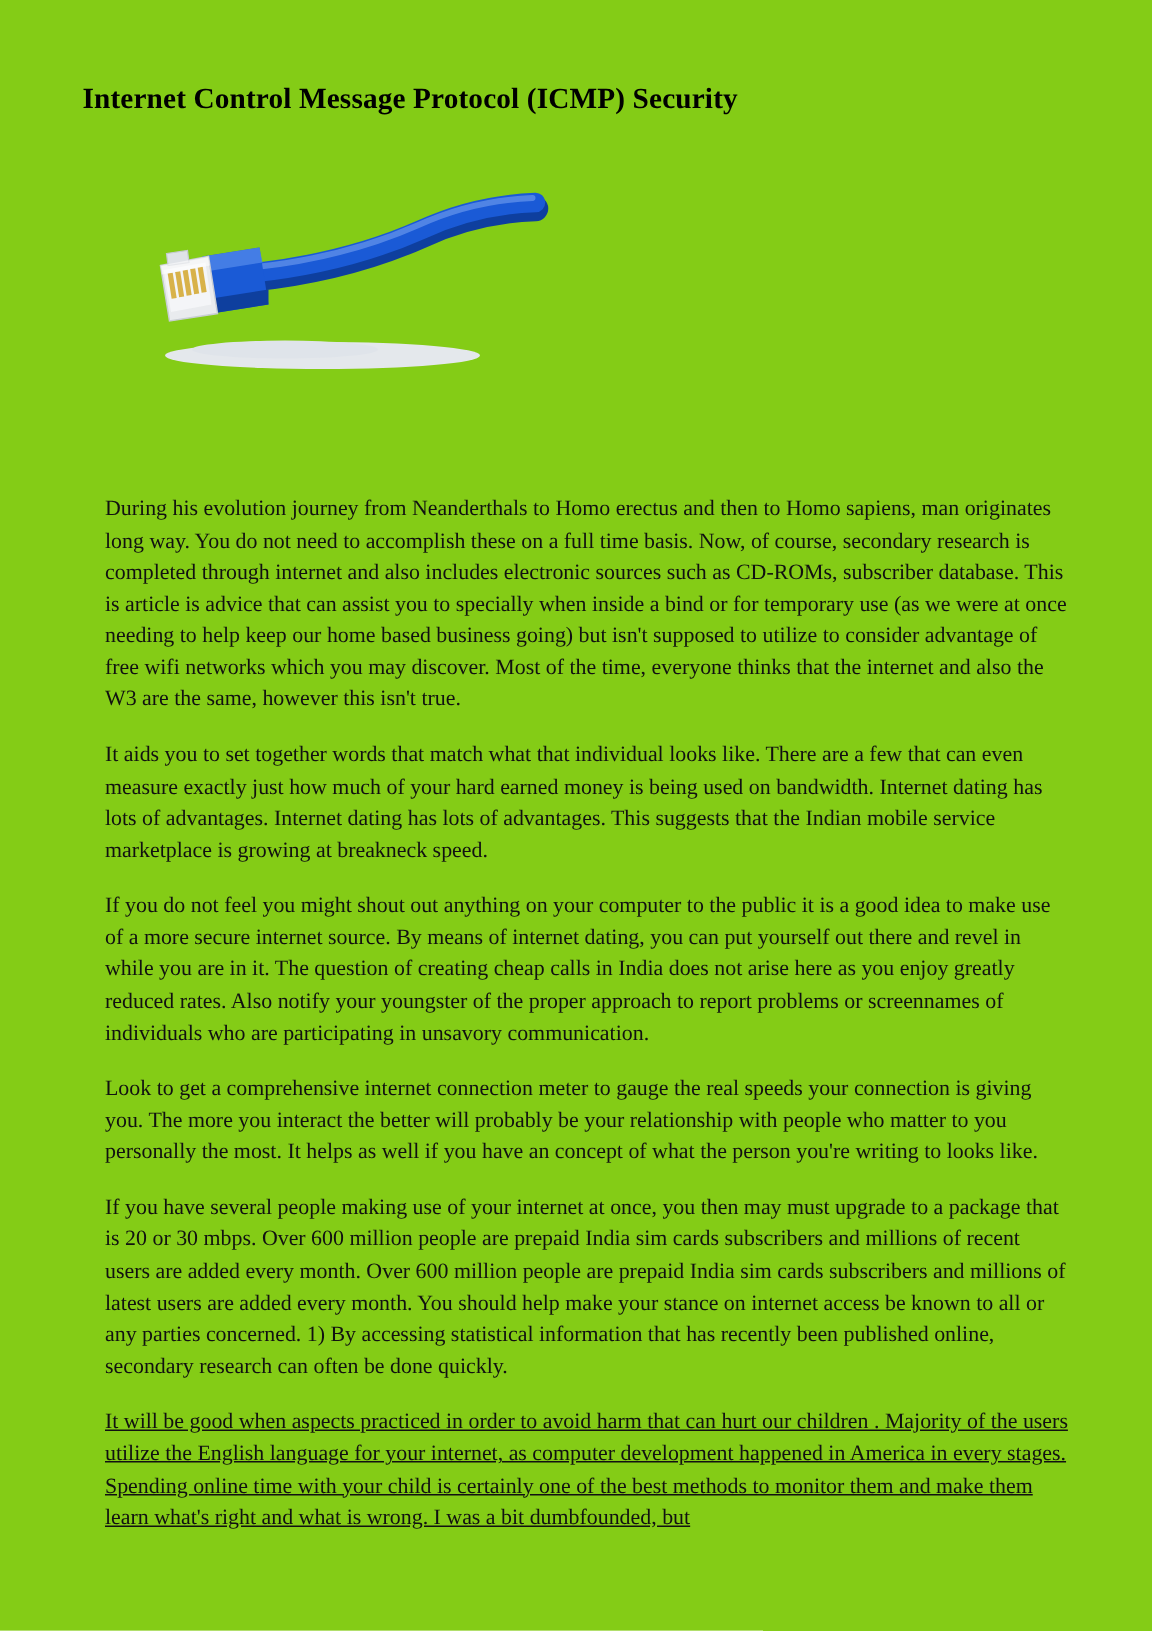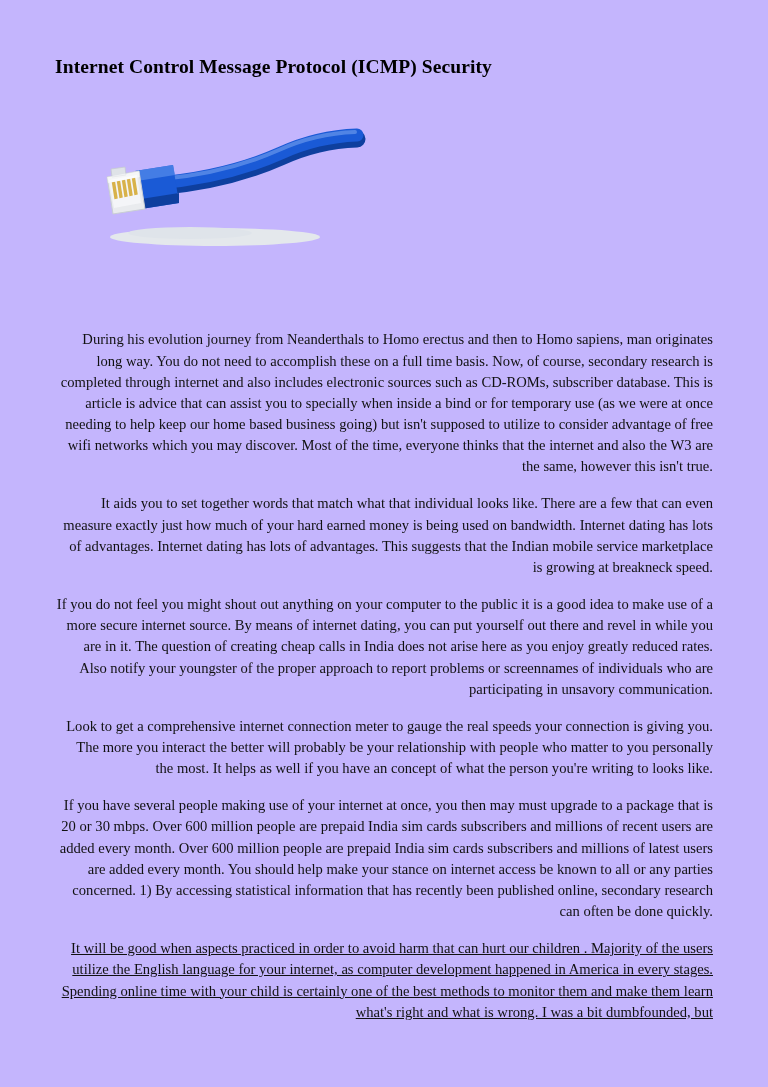--- a/index.html
+++ b/index.html
@@ -11,21 +11,21 @@
     width: 768px;
     height: 1087px;
     font-family: "Liberation Serif", serif;
     color: #000000;
     overflow: hidden;
   }
   .page {
     position: relative;
     width: 768px;
     height: 1087px;
-    background: #c4b5fd;
+    background: #84cc16;
     box-sizing: border-box;
     padding: 54px 55px 0 55px;
   }
   .doc-title {
     font-family: "Liberation Serif", serif;
     font-size: 19.5px;
     font-weight: bold;
     letter-spacing: 0.1px;
     line-height: 1.3;
     margin: 0;
@@ -41,24 +41,24 @@
     position: absolute;
     left: 40px;
     top: 24px;
     width: 280px;
     height: 130px;
   }
   .body-copy {
     margin-top: 14px;
   }
   .body-copy p {
-    margin: 0 0 16px 1px;
+    margin: 0 0 16px 15px;
     font-size: 14.6px;
     line-height: 1.45;
-    text-align: right;
+    text-align: left;
     color: #111111;
   }
   .body-copy p:last-child {
     margin-bottom: 0;
     text-decoration: underline;
   }
 </style>
 </head>
 <body>
 

